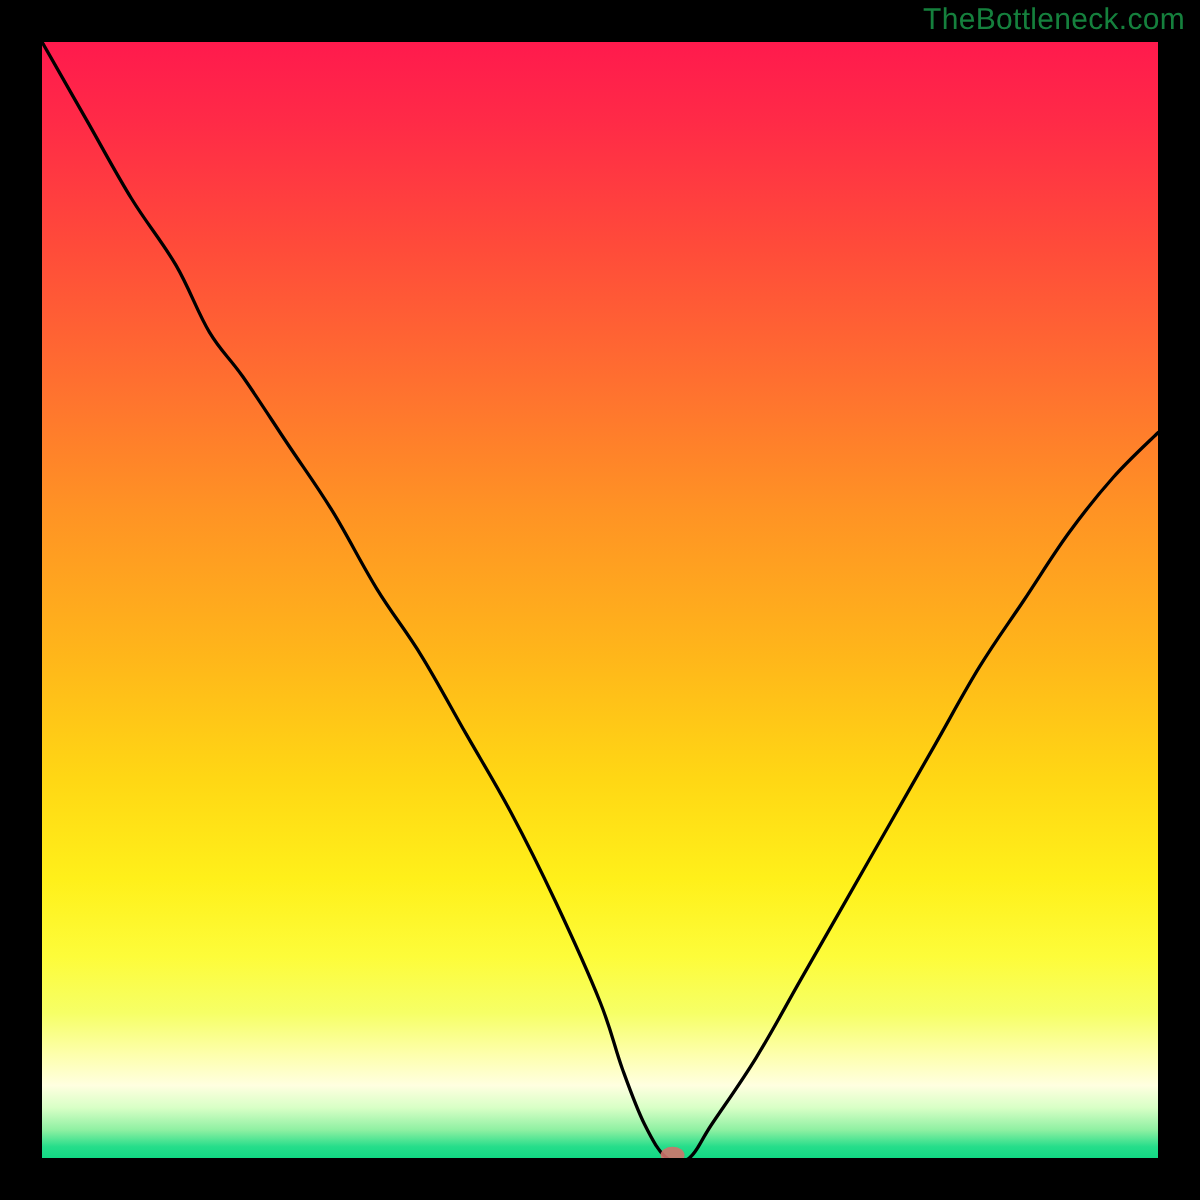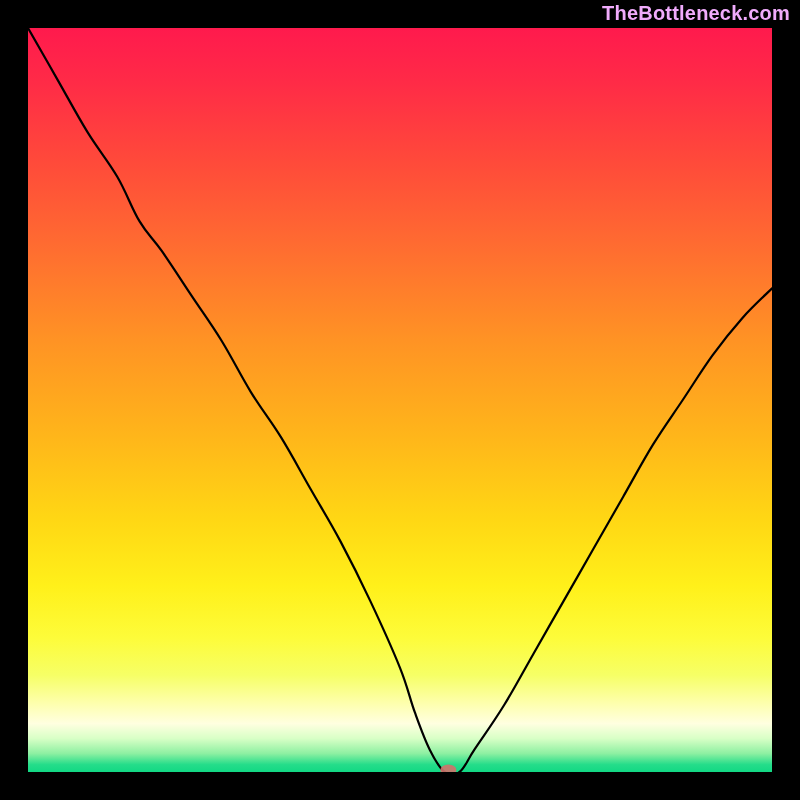--- a/index.html
+++ b/index.html
@@ -14,23 +14,23 @@
   .frame {
     position: relative;
     width: 800px;
     height: 800px;
     background: #000;
   }
   .watermark {
     position: absolute;
     top: 2px;
     right: 10px;
-    color: #f0abfc;
+    color: #15803d;
     font-size: 20px;
-    font-weight: 700;
+    font-weight: 400;
     letter-spacing: 0.2px;
     z-index: 5;
     user-select: none;
   }
   .plot {
     position: absolute;
     left: 28px;
     top: 28px;
     width: 744px;
     height: 744px;

